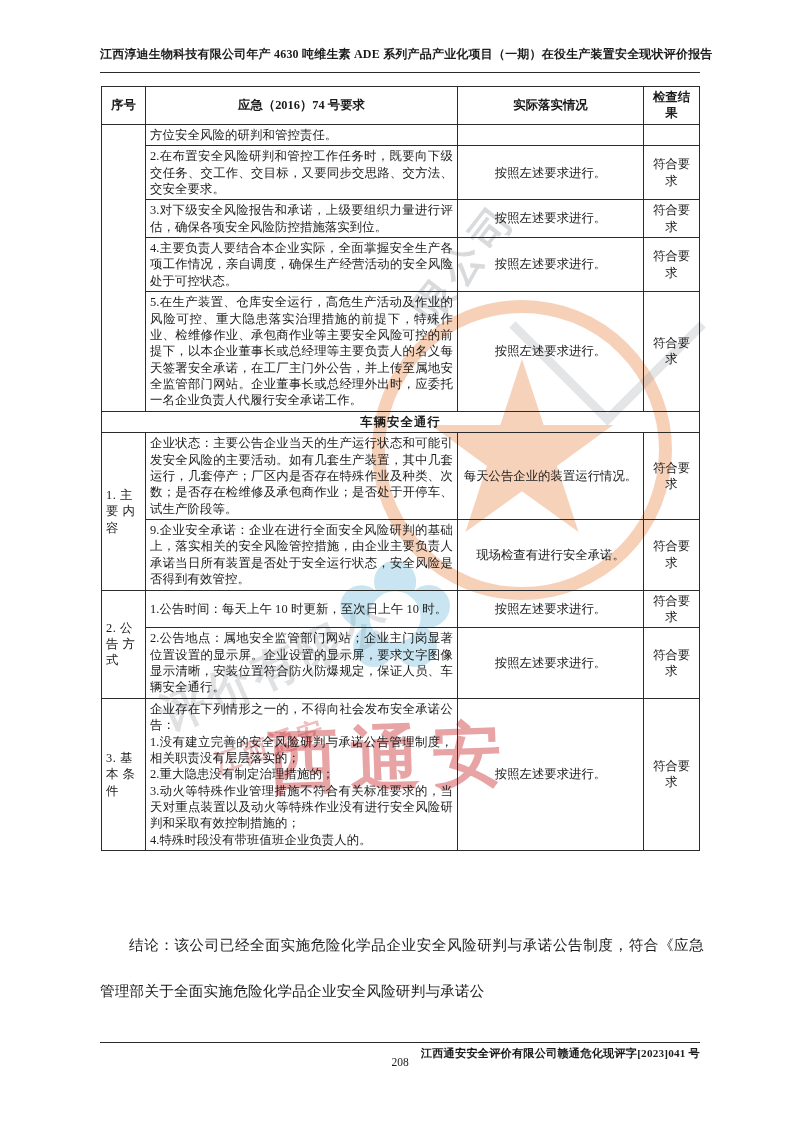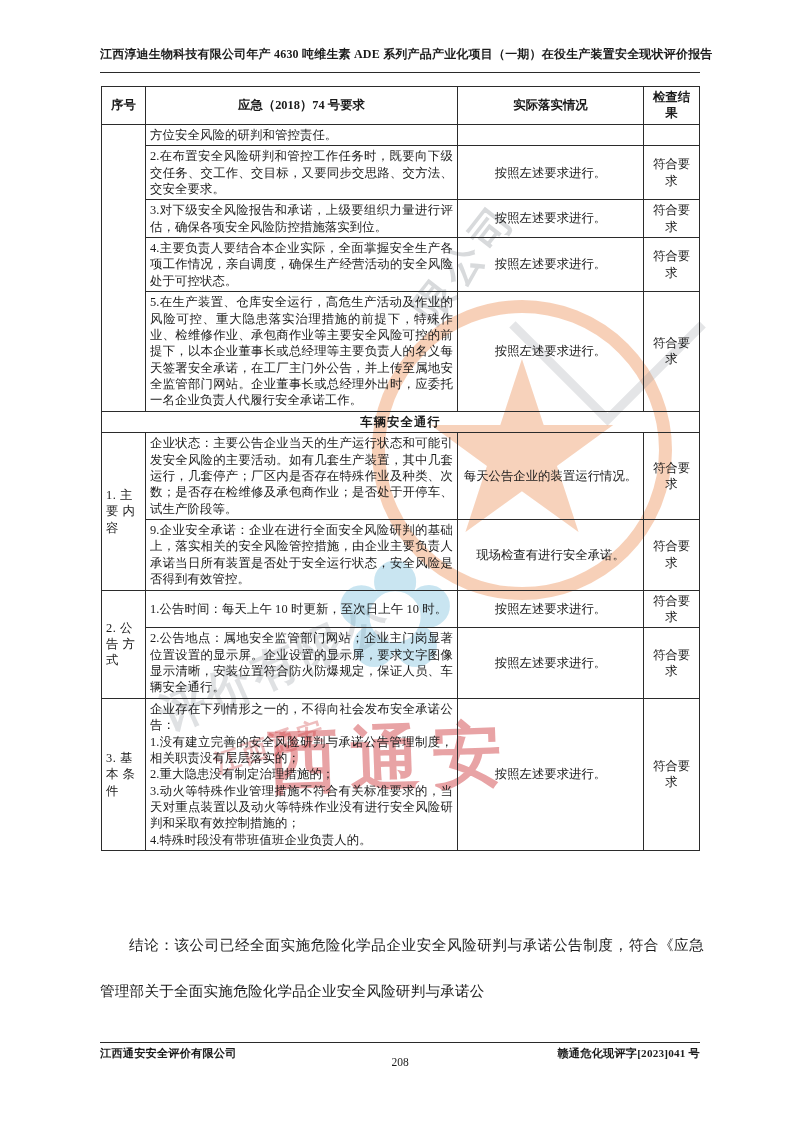--- a/index.html
+++ b/index.html
@@ -240,21 +240,21 @@
     top: 1042px;
     width: 600px;
     border-top: 1.2px solid #2a2a2a;
   }
   .footer {
     position: absolute;
     left: 100px;
     top: 1046px;
     width: 600px;
     display: flex;
-    justify-content: space-between;
+    justify-content: flex-end;
     font-size: 11.2px;
     font-weight: 700;
     letter-spacing: 0.2px;
   }
 </style>
 </head>
 <body>
 
 <div class="page">
 
@@ -277,21 +277,21 @@
     <table class="main">
       <colgroup>
         <col class="col-seq">
           <col class="col-req">
           <col class="col-act">
           <col class="col-res">
       </colgroup>
       <thead>
         <tr>
           <th class="hd">序号</th>
-          <th class="hd">应急（2018）74 号要求</th>
+          <th class="hd">应急（2016）74 号要求</th>
           <th class="hd">实际落实情况</th>
           <th class="hd">检查结果</th>
         </tr>
       </thead>
       <tbody>
 
         <tr>
           <td class="seq" rowspan="5"></td>
           <td class="req">方位安全风险的研判和管控责任。</td>
           <td class="act"></td>

